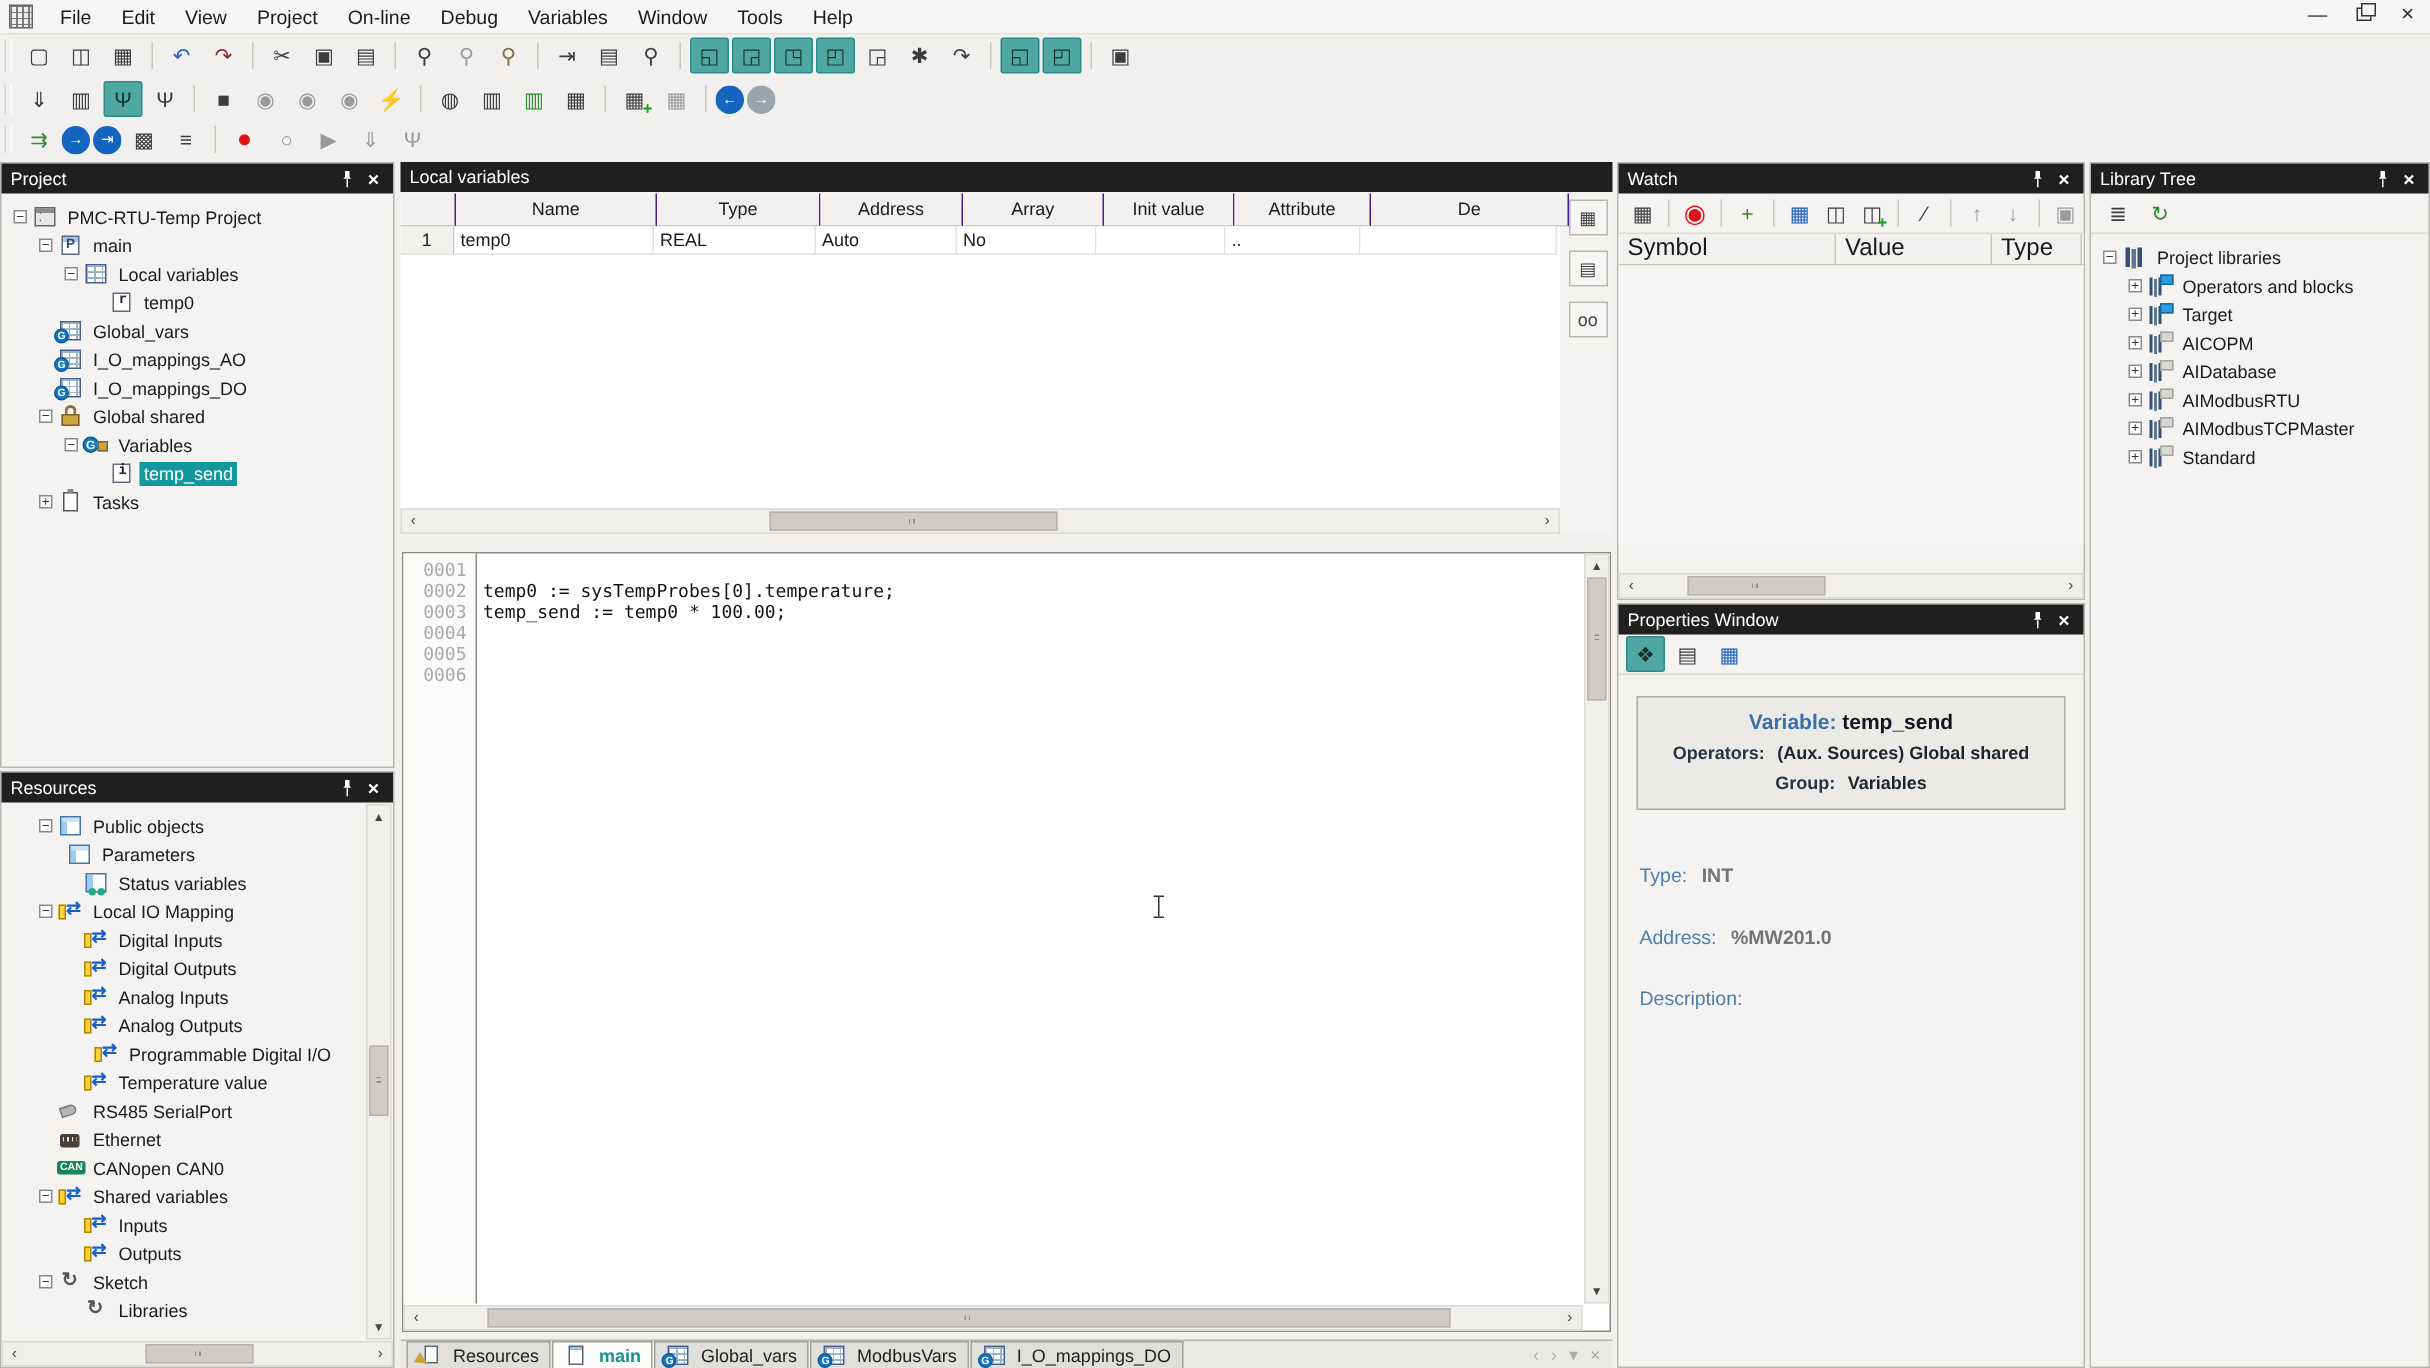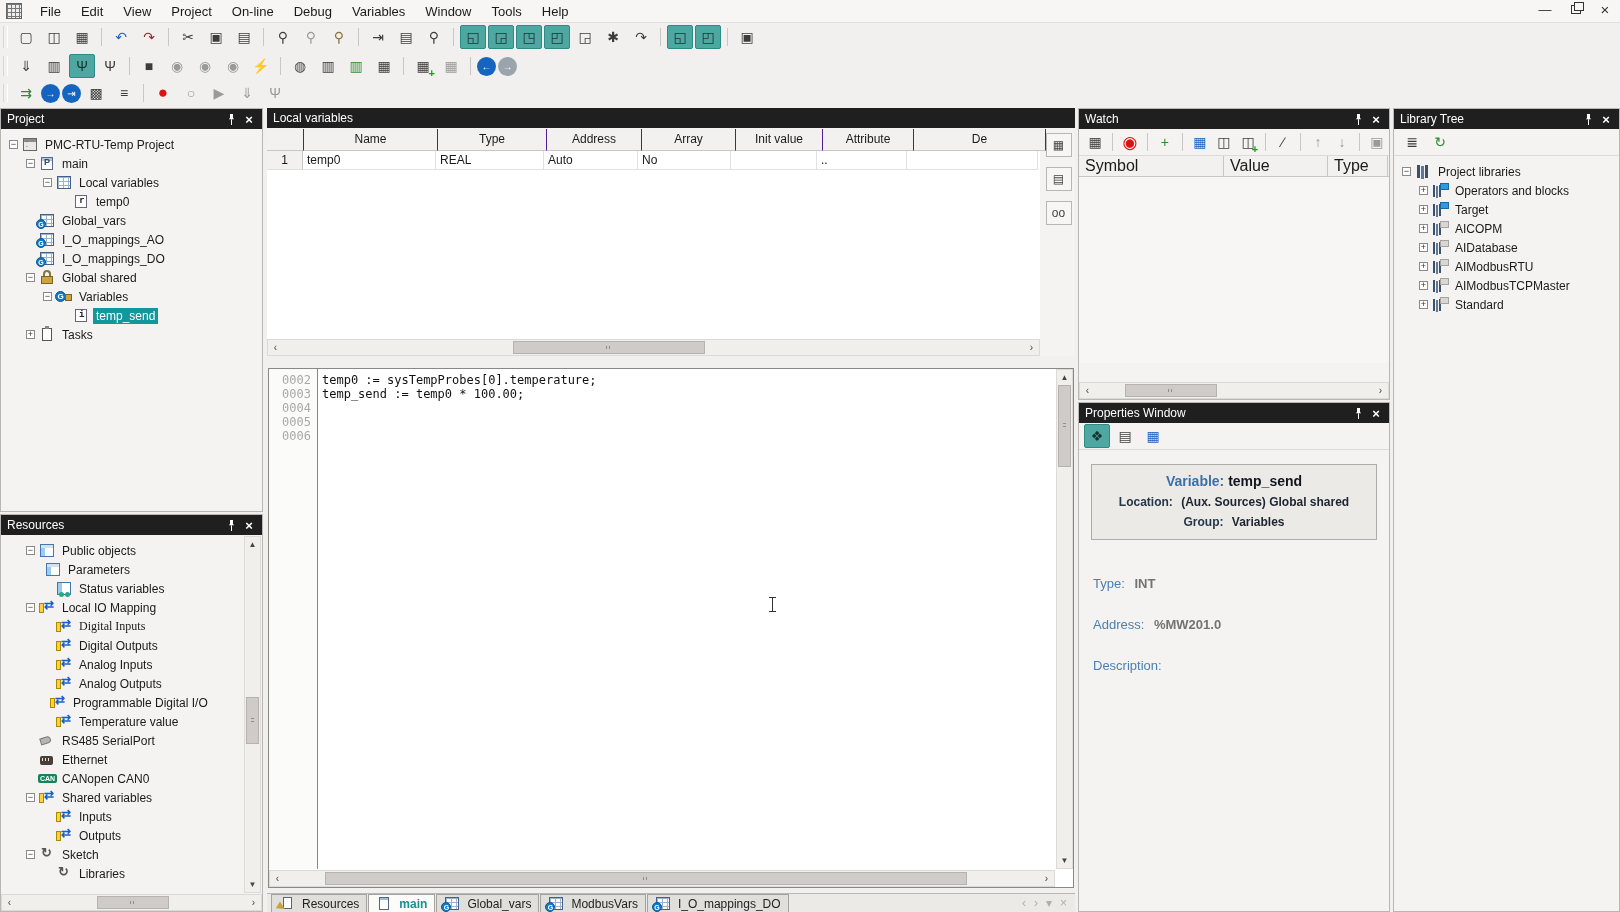--- a/index.html
+++ b/index.html
@@ -314,41 +314,41 @@
         <div class="trow" style="padding-left: 42px;">
           <span class="expsp"></span>
           <span class="ti ti-table-glasses"></span>
           <span class="tlabel">Status variables</span>
         </div>
         <div class="trow" style="padding-left: 25px;">
           <span class="exp">−</span>
           <span class="ti ti-iomap"></span>
           <span class="tlabel">Local IO Mapping</span>
         </div>
-        <div class="trow" style="padding-left: 42px; font-family: Liberation Serif, serif;">
+        <div class="trow" style="padding-left: 42px;">
           <span class="expsp"></span>
           <span class="ti ti-iomap"></span>
           <span class="tlabel">Digital Inputs</span>
         </div>
         <div class="trow" style="padding-left: 42px;">
           <span class="expsp"></span>
           <span class="ti ti-iomap"></span>
           <span class="tlabel">Digital Outputs</span>
         </div>
         <div class="trow" style="padding-left: 42px;">
           <span class="expsp"></span>
           <span class="ti ti-iomap"></span>
           <span class="tlabel">Analog Inputs</span>
         </div>
         <div class="trow" style="padding-left: 42px;">
           <span class="expsp"></span>
           <span class="ti ti-iomap"></span>
           <span class="tlabel">Analog Outputs</span>
         </div>
-        <div class="trow" style="padding-left: 36px;">
+        <div class="trow" style="padding-left: 49px;">
           <span class="expsp"></span>
           <span class="ti ti-iomap"></span>
           <span class="tlabel">Programmable Digital I/O</span>
         </div>
         <div class="trow" style="padding-left: 42px;">
           <span class="expsp"></span>
           <span class="ti ti-iomap"></span>
           <span class="tlabel">Temperature value</span>
         </div>
         <div class="trow" style="padding-left: 25px;">
@@ -451,20 +451,24 @@
         <span class="sbthumbh" style="width:190px;"></span>
         <span class="sbsp"></span>
         <span class="sbbtn" style="line-height:15px;font-size:10px;">›</span>
       </div>
     </div>
 
     <div class="a editor" style="left:1px;top:260px;width:806px;height:520px;box-sizing:border-box;">
       <div class="a" style="left:0;top:0;bottom:18px;width:48px;background:#fbfbfa;"></div>
       <div class="a" style="left:48px;top:0;bottom:18px;width:0;border-left:1px solid #8a8884;"></div>
       <div class="a" style="left:0;top:4px;right:18px;" id="editorLines">
+          <div class="eline">
+            <span class="lnum">0001</span>
+            <span class="ecode"></span>
+          </div>
           <div class="eline">
             <span class="lnum">0002</span>
             <span class="ecode">temp0 := sysTempProbes[0].temperature;</span>
           </div>
           <div class="eline">
             <span class="lnum">0003</span>
             <span class="ecode">temp_send := temp0 * 100.00;</span>
           </div>
           <div class="eline">
             <span class="lnum">0004</span>
@@ -588,21 +592,21 @@
         <span class="tbtn on">❖</span>
         <span class="tbtn c-dark">▤</span>
         <span class="tbtn c-blue">▦</span>
       </div>
     <div class="pbox">
       <div class="v1">
         <span>Variable:</span>
         <b>temp_send</b>
       </div>
       <div class="v2">
-        <span>Location:</span>
+        <span>Operators:</span>
         <span style="margin-left:5px;color:#1c2430;">(Aux. Sources) Global shared</span>
       </div>
       <div class="v2">
         <span>Group:</span>
         <span style="margin-left:5px;color:#1c2430;">Variables</span>
       </div>
     </div>
     <div class="prow" style="margin-top:36px;">
       <span>Type:</span>
       <b>INT</b>

